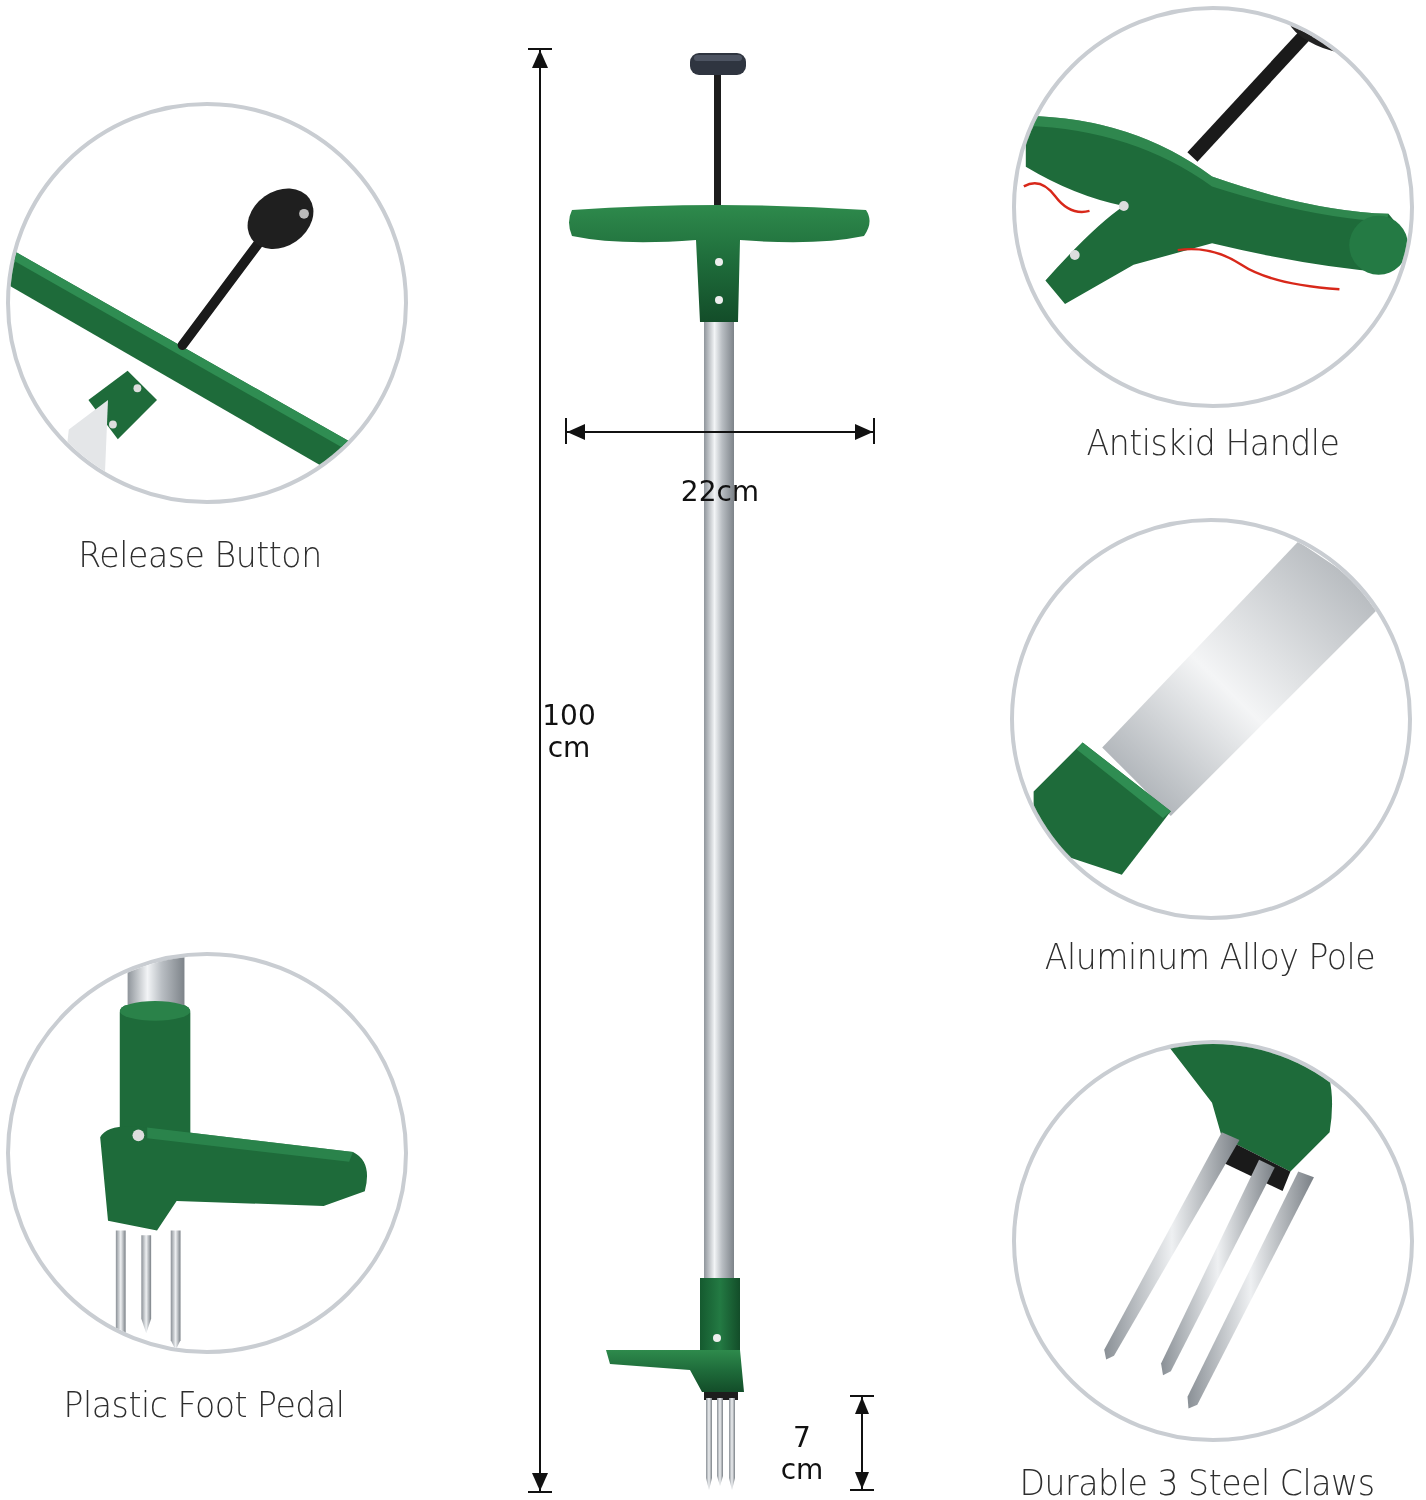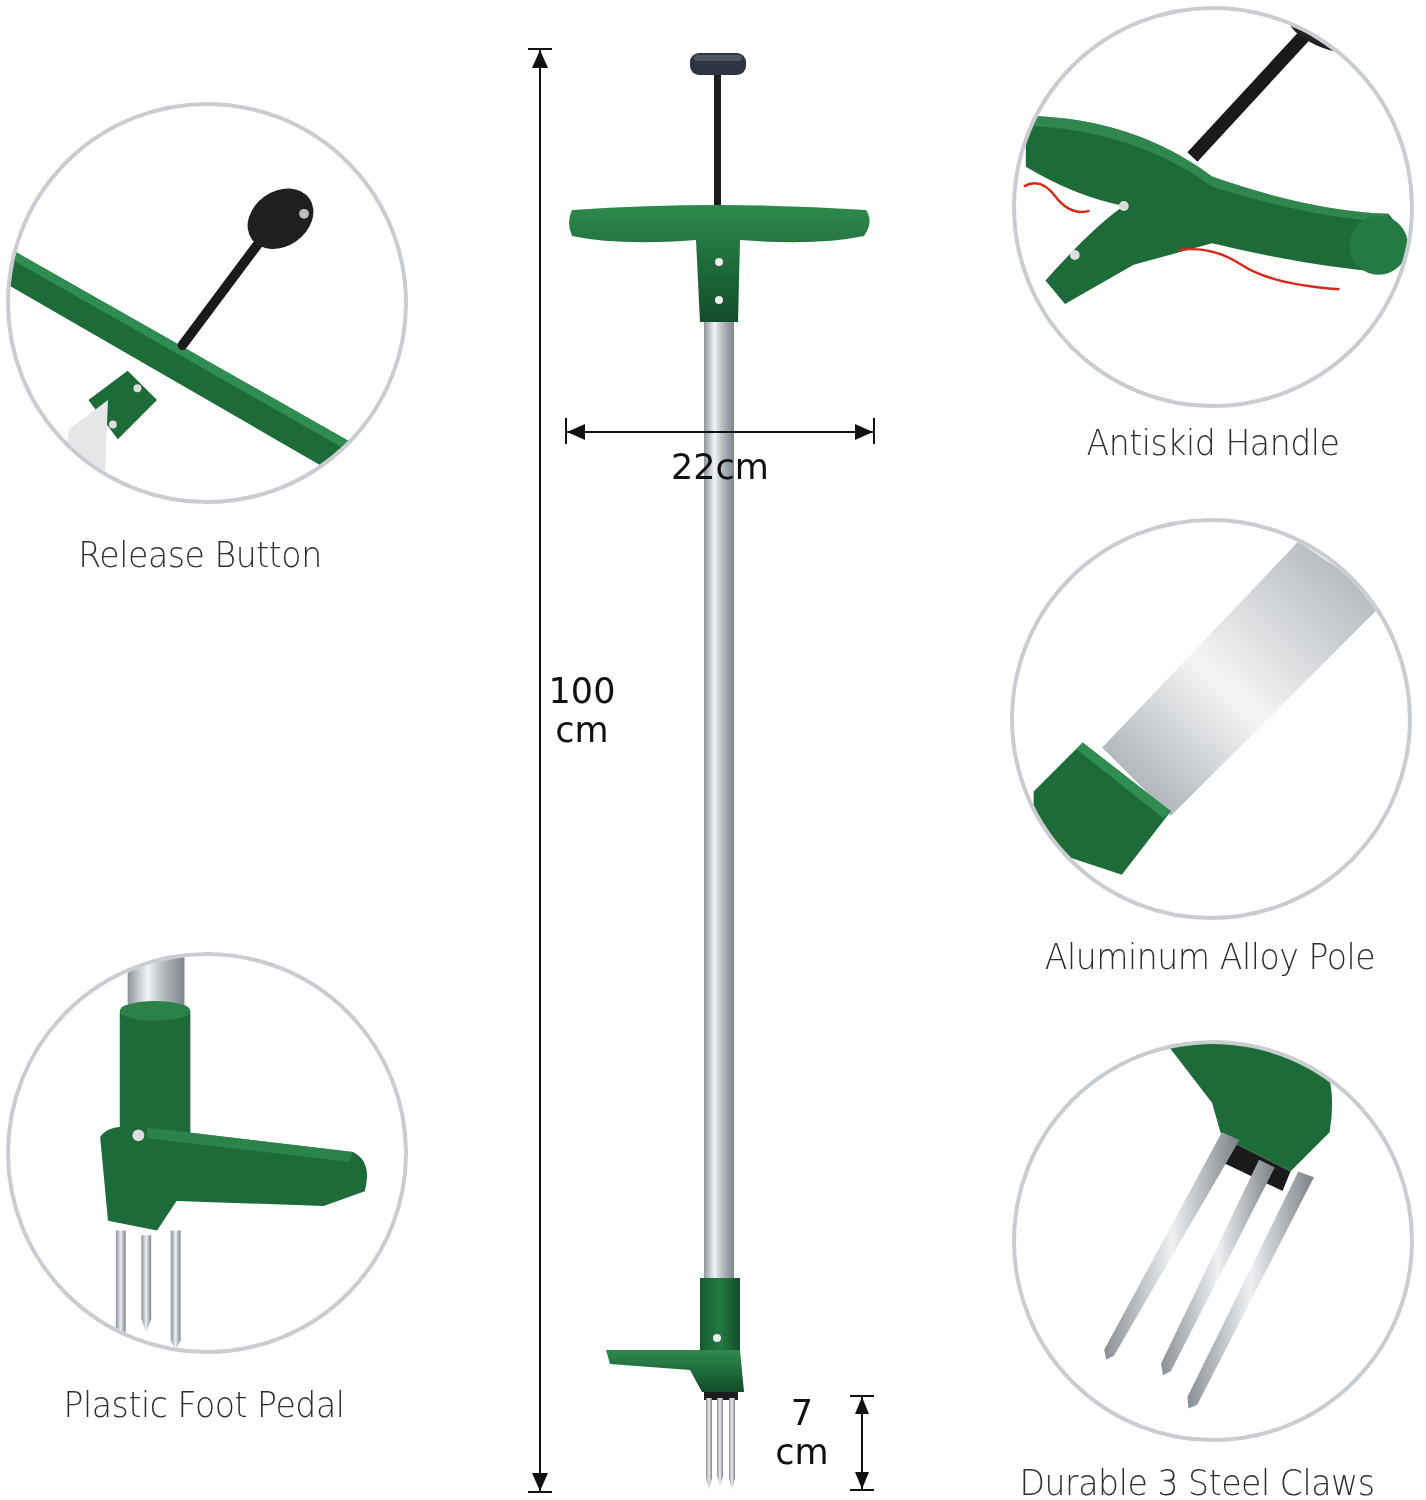--- a/index.html
+++ b/index.html
@@ -1,20 +1,20 @@
 <!DOCTYPE html>
 <html><head>
 <meta charset="utf-8">
 <style>
   html, body { margin:0; padding:0; background:#ffffff; }
   body { width:1426px; height:1500px; position:relative; overflow:hidden; font-family:"Liberation Sans", sans-serif; }
   .circle { position:absolute; width:402px; height:402px; border-radius:50%; border:4px solid #c9cdd2; background:#fff; overflow:hidden; box-sizing:border-box; }
   .circle svg { position:absolute; left:0; top:0; width:100%; height:100%; }
   .caption { position:absolute; font-size:36px; color:#2e2e2e; text-align:center; letter-spacing:-0.5px; white-space:nowrap; font-family:"DejaVu Sans", sans-serif; font-weight:300; transform:scaleX(0.92); transform-origin:center; }
-  .dim-text { position:absolute; font-size:35px; color:#111; font-family:"DejaVu Sans", sans-serif; line-height:1; text-align:center; }
+  .dim-text { position:absolute; font-size:28px; color:#111; font-family:"DejaVu Sans", sans-serif; line-height:1; text-align:center;margin-top:28px; }
   #main-svg { position:absolute; left:0; top:0; width:1426px; height:1500px; }
 </style>
 </head>
 <body>
 
 <svg id="main-svg" viewBox="0 0 1426 1500">
   <defs>
     <linearGradient id="pole" x1="0" x2="1">
       <stop offset="0" stop-color="#8f959b"></stop>
       <stop offset="0.35" stop-color="#f2f4f6"></stop>
@@ -82,21 +82,21 @@
 
   <g>
     <line x1="862" y1="1396" x2="862" y2="1490" stroke="#111" stroke-width="2"></line>
     <line x1="850" y1="1396" x2="874" y2="1396" stroke="#111" stroke-width="2"></line>
     <line x1="850" y1="1490" x2="874" y2="1490" stroke="#111" stroke-width="2"></line>
     <polygon points="862,1397 855,1414 869,1414" fill="#111"></polygon>
     <polygon points="862,1489 855,1472 869,1472" fill="#111"></polygon>
   </g>
 </svg>
 
-<div class="dim-text" style="left:536px; top:674px; width:92px;">
+<div class="dim-text" style="left:523px; top:674px; width:92px;">
   <div>100</div>
   <div style="margin-top:4px;">cm</div>
 </div>
 <div class="dim-text" style="left:650px; top:450px; width:140px;">22cm</div>
 <div class="dim-text" style="left:762px; top:1396px; width:80px;">
   <div>7</div>
   <div style="margin-top:4px;">cm</div>
 </div>
 
 <div class="circle" style="left:6px; top:102px;">

